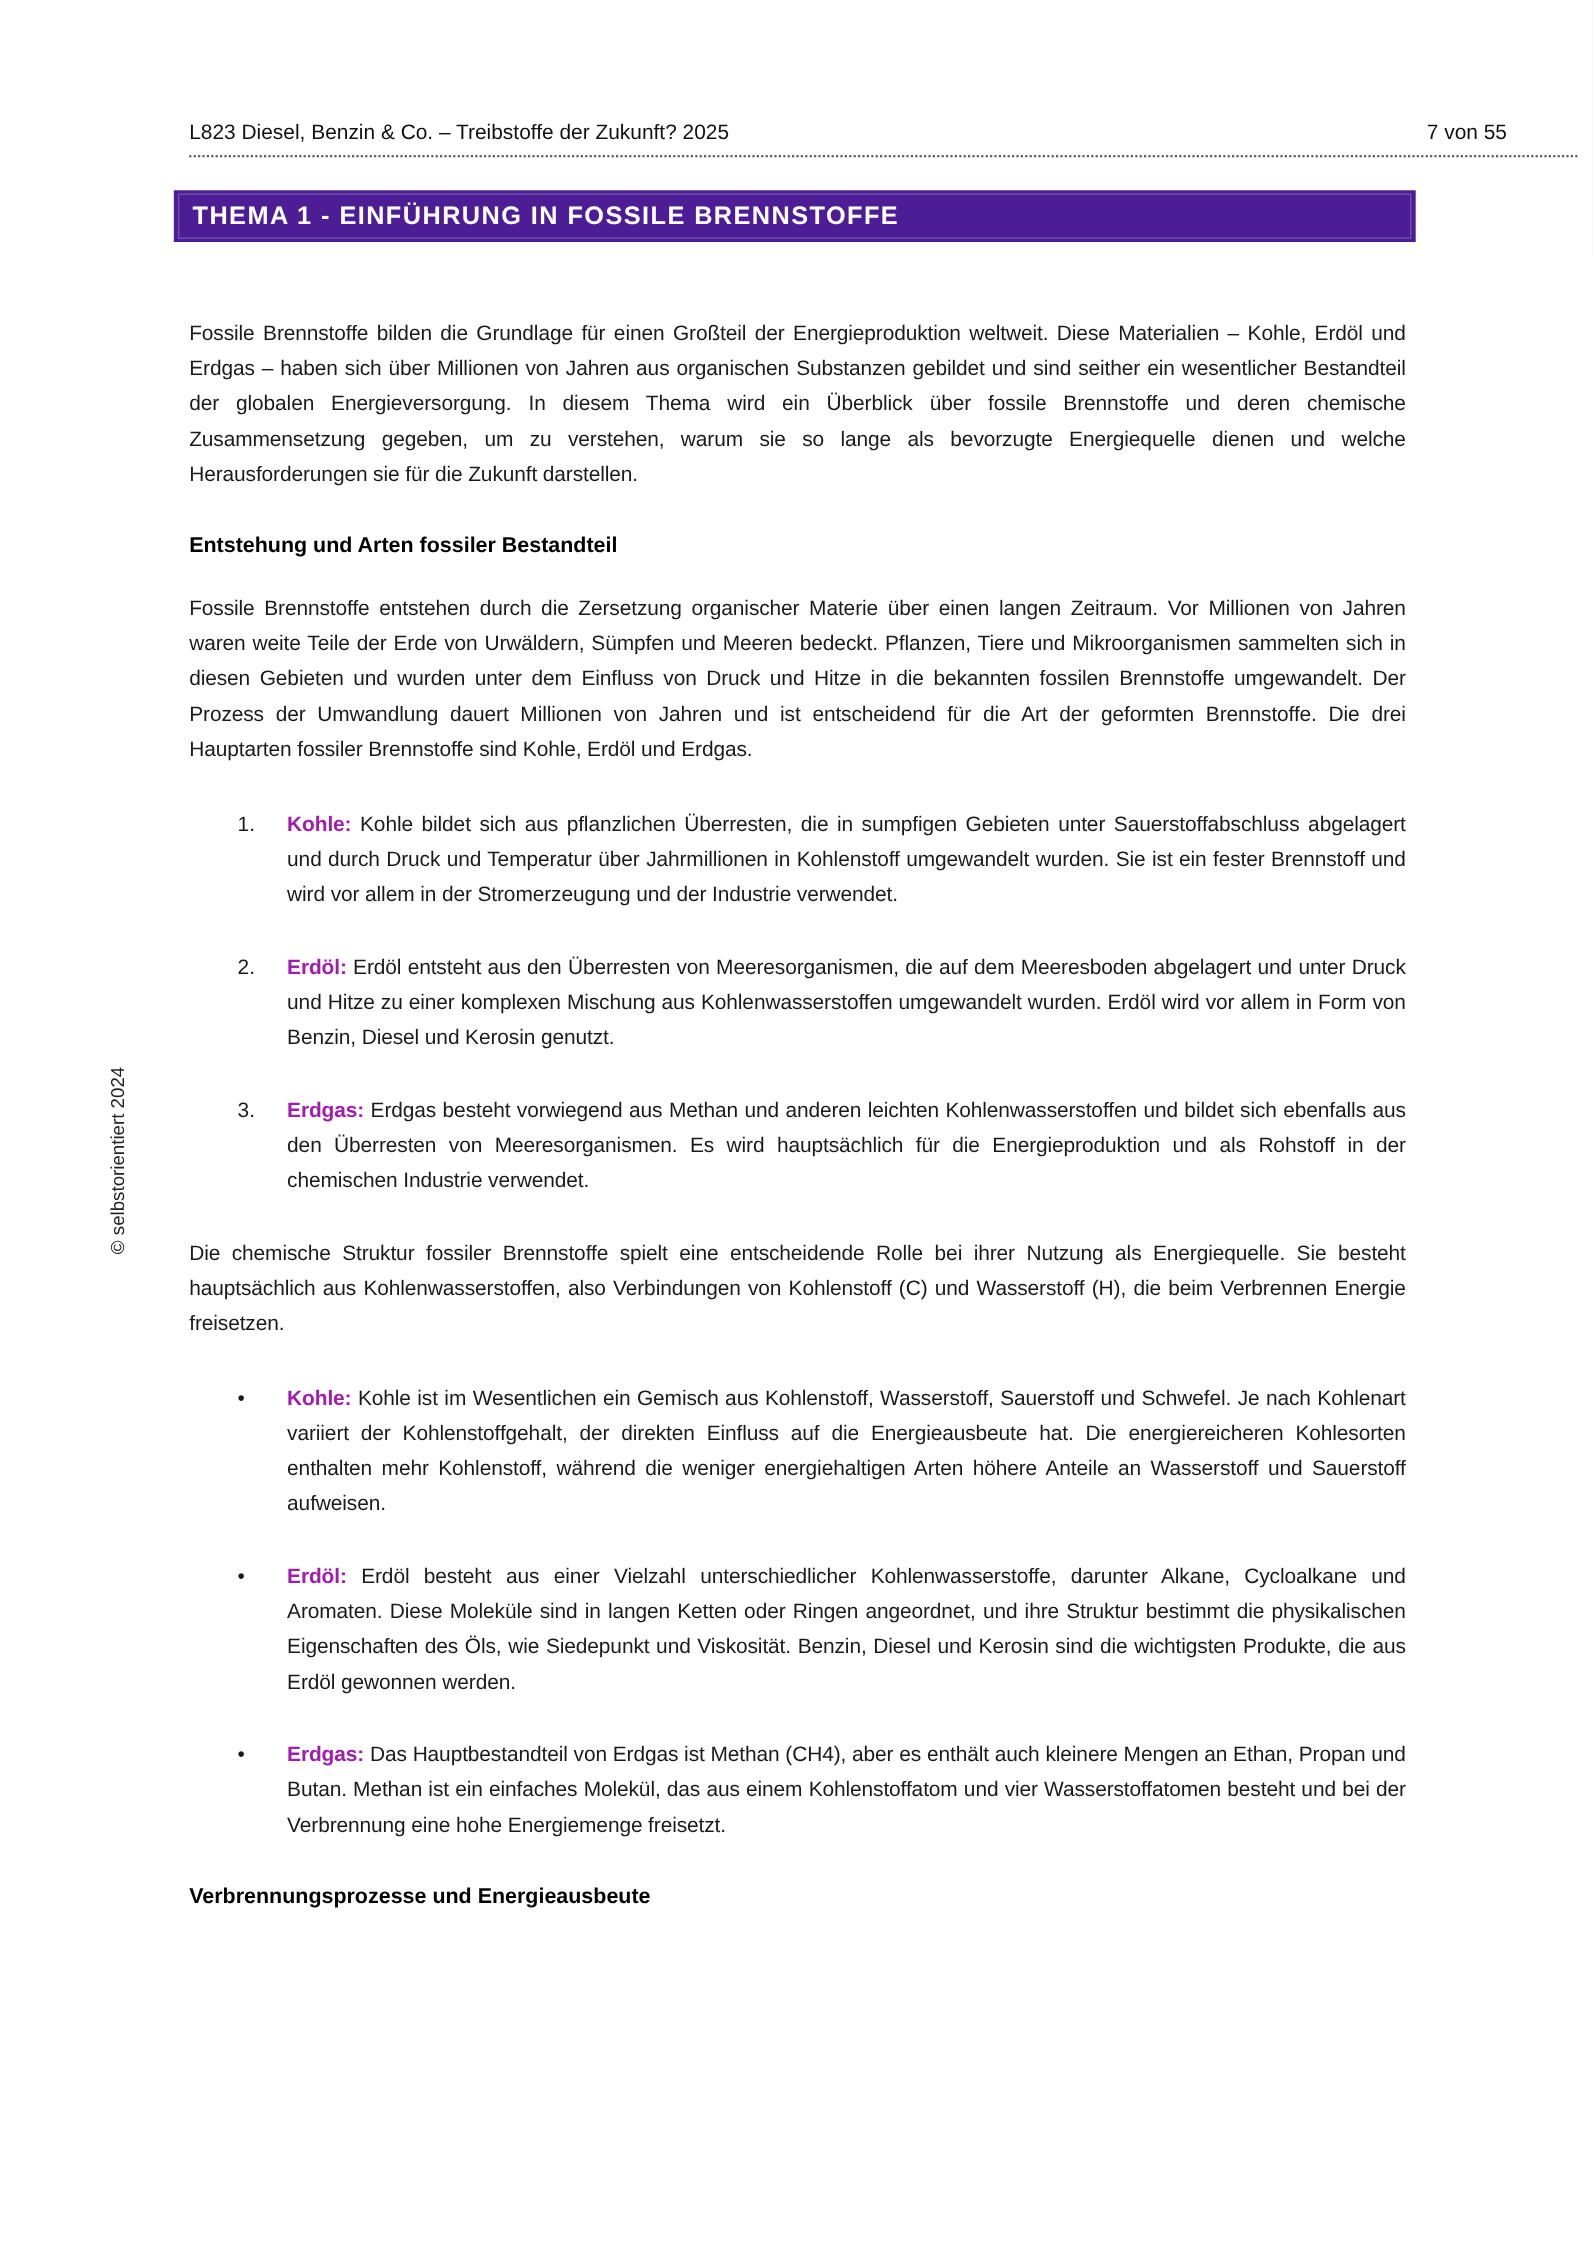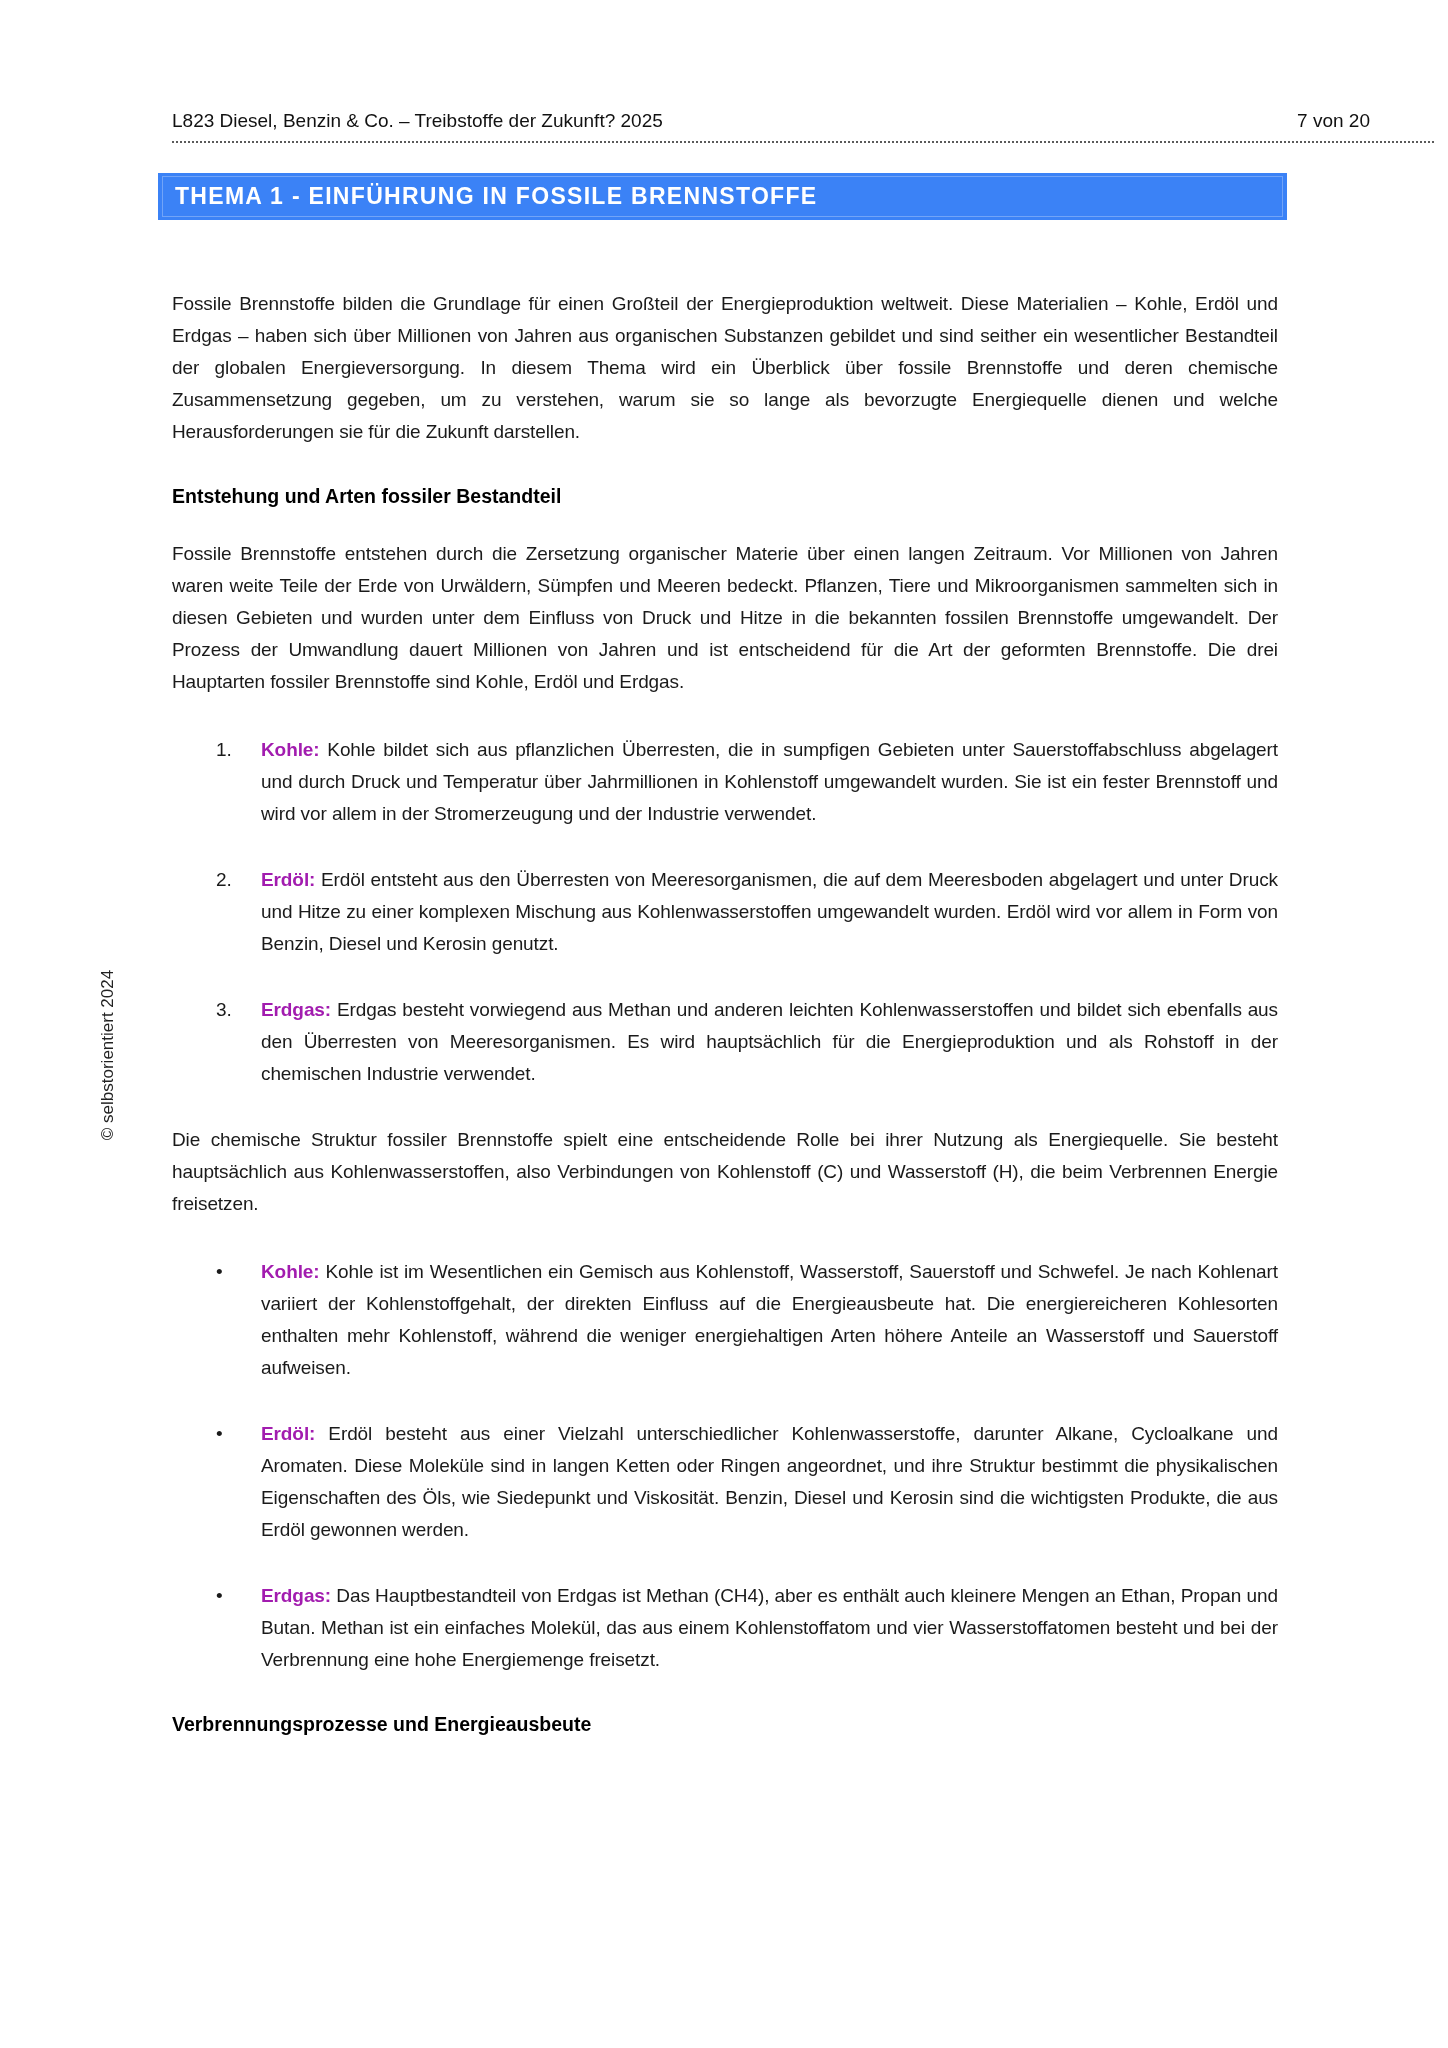--- a/index.html
+++ b/index.html
@@ -21,21 +21,21 @@
   .header-rule{
     position:absolute;
     left:172px;right:14px;top:141px;
     border-bottom:2px dotted #5a5a5a;
     height:0;
   }
   .banner{
     position:absolute;
     left:158px;top:173px;
     width:1129px;height:47px;
-    background:#3b82f6;
+    background:#4c1d95;
   }
   .banner::after{
     content:"";
     position:absolute;
     left:4px;right:4px;top:3px;bottom:3px;
     border:1px solid rgba(255,255,255,0.28);
     pointer-events:none;
   }
   .banner-text{
     display:block;
@@ -94,21 +94,21 @@
   }
   .li-body b{color:#a21caf;}
 </style>
 </head>
 <body>
 
 <div class="page">
 
   <div class="header">
     <span>L823 Diesel, Benzin &amp; Co. – Treibstoffe der Zukunft? 2025</span>
-    <span>7 von 20</span>
+    <span>7 von 55</span>
   </div>
 
   <div class="header-rule"></div>
 
   <div class="banner">
     <span class="banner-text">THEMA 1 - EINFÜHRUNG IN FOSSILE BRENNSTOFFE</span>
   </div>
 
   <div class="copyright">© selbstorientiert 2024</div>
 

